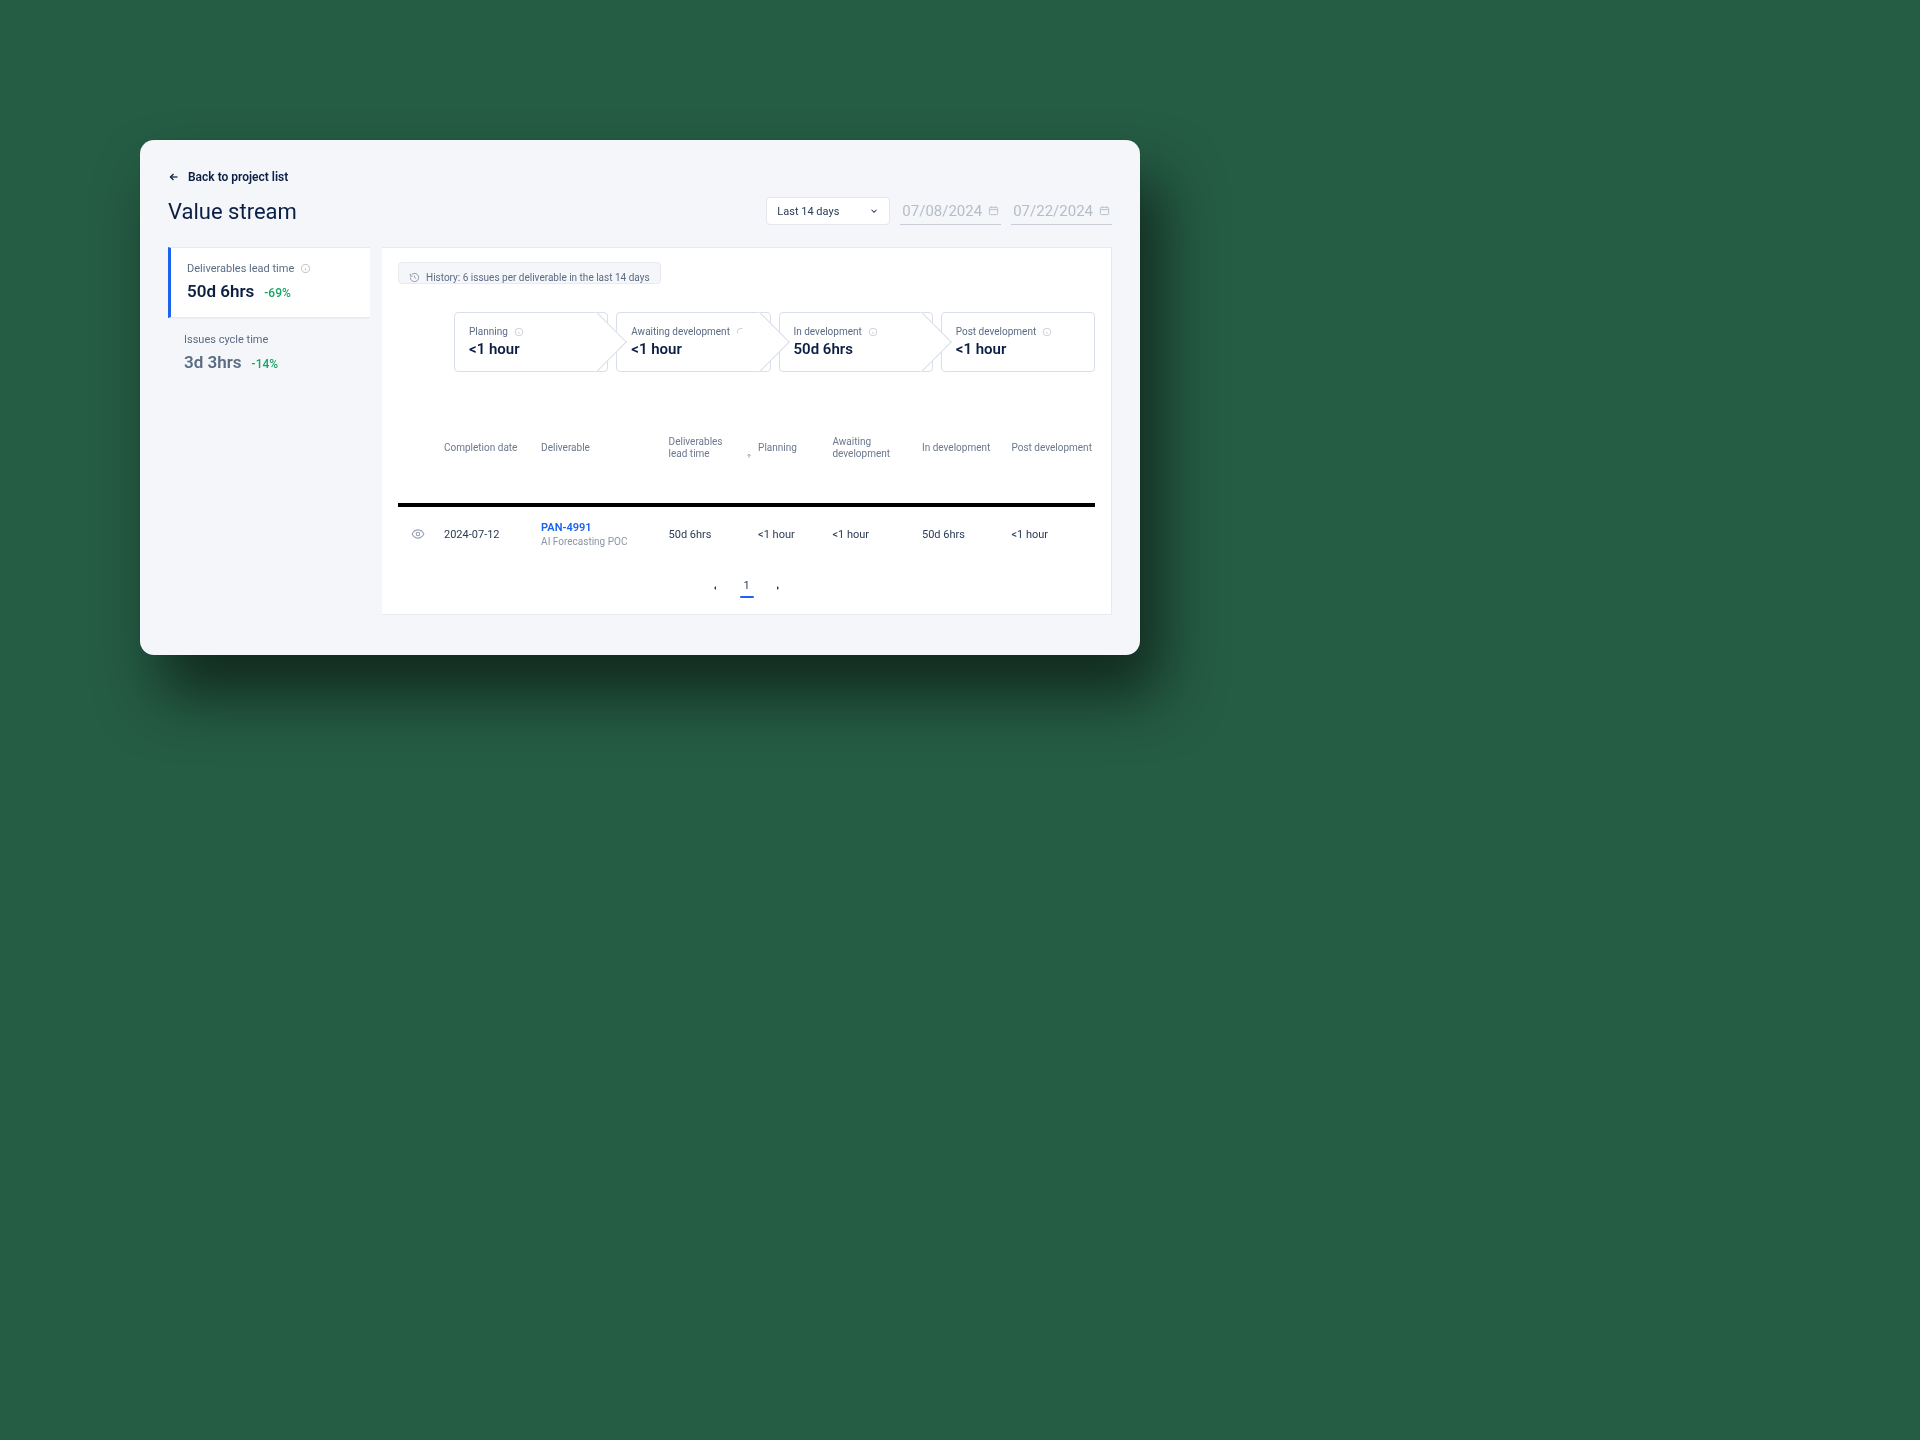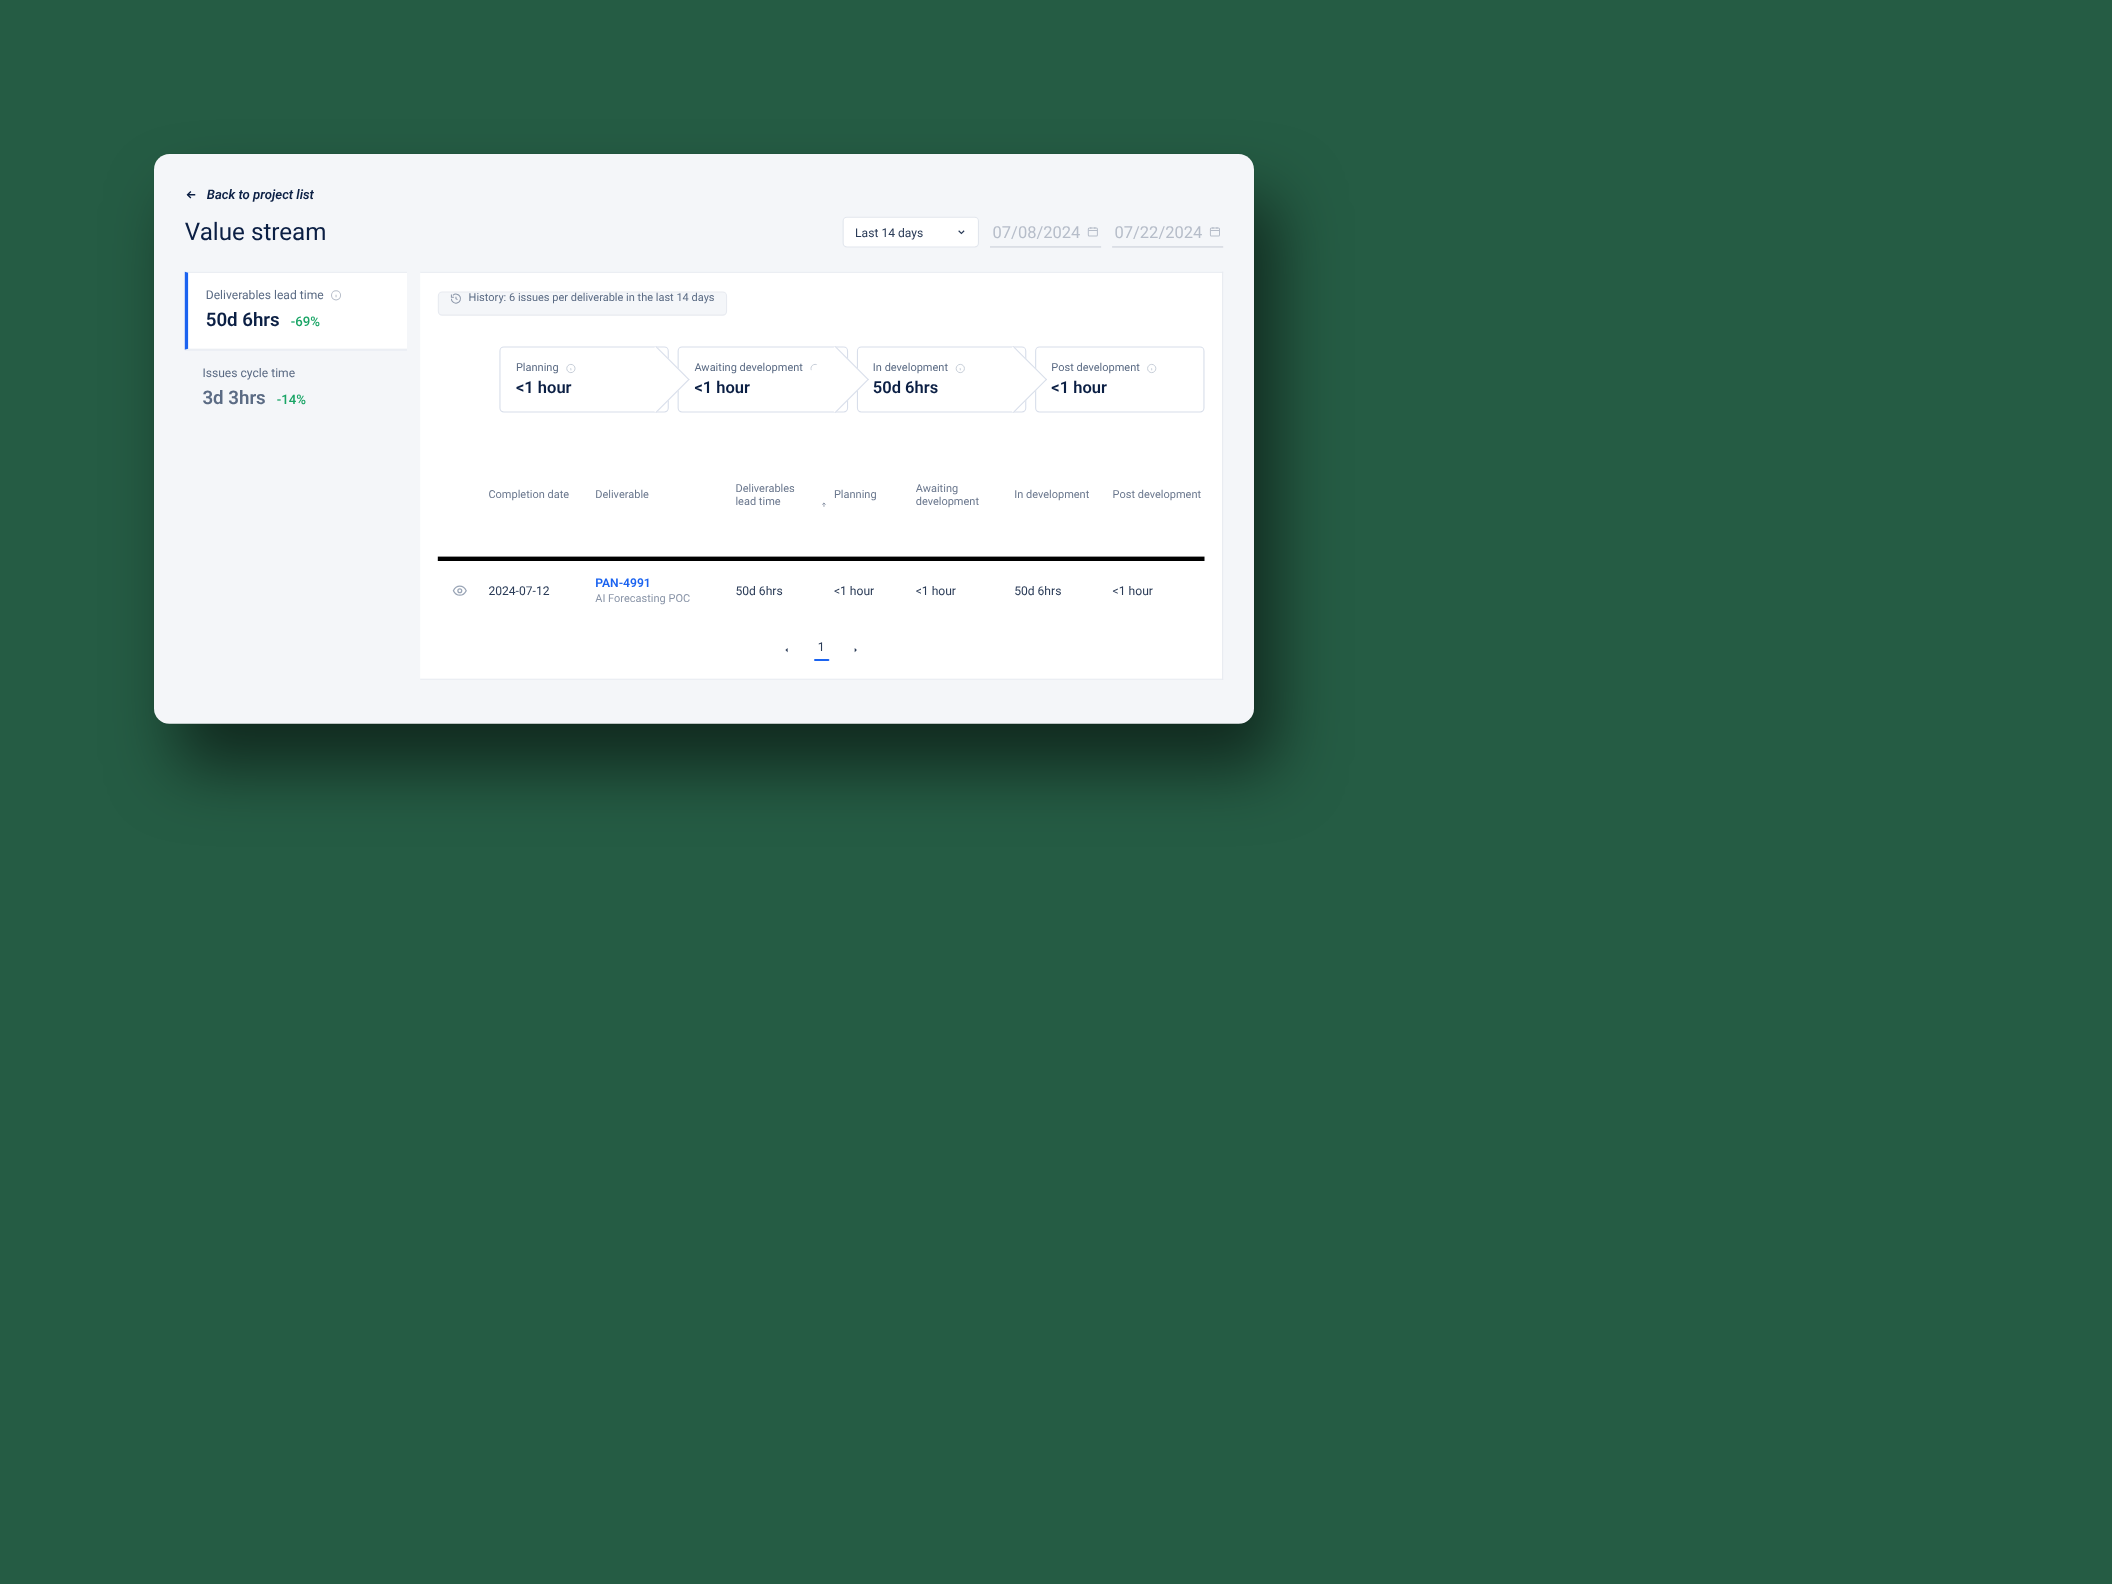--- a/index.html
+++ b/index.html
@@ -22,21 +22,20 @@
     padding: 28px 28px 40px 28px;
   }
   .back-link {
     display: inline-flex;
     align-items: center;
     gap: 8px;
     color: #0b1f44;
     font-size: 12px;
     font-weight: 600;
     cursor: pointer;
-    font-style: italic;
   }
   .back-link svg { width: 12px; height: 12px; }
   .header-row {
     display: flex;
     align-items: center;
     justify-content: space-between;
     margin-top: 10px;
   }
   .page-title {
     font-size: 22px;
@@ -130,21 +129,21 @@
   
   .main {
     flex: 1;
     background: #fff;
     border: 1px solid #e7eaf0;
     border-left: none;
     padding: 14px 16px 18px 16px;
   }
   .history-pill {
     display: inline-flex;
-    align-items: flex-start;
+    align-items: flex-end;
     gap: 6px;
     background: #f4f6f9;
     border: 1px solid #e7eaf0;
     border-radius: 4px;
     height: 22px;
     padding: 0 10px;
     font-size: 10px;
     color: #5b6b84;
     margin-bottom: 28px;
   }

